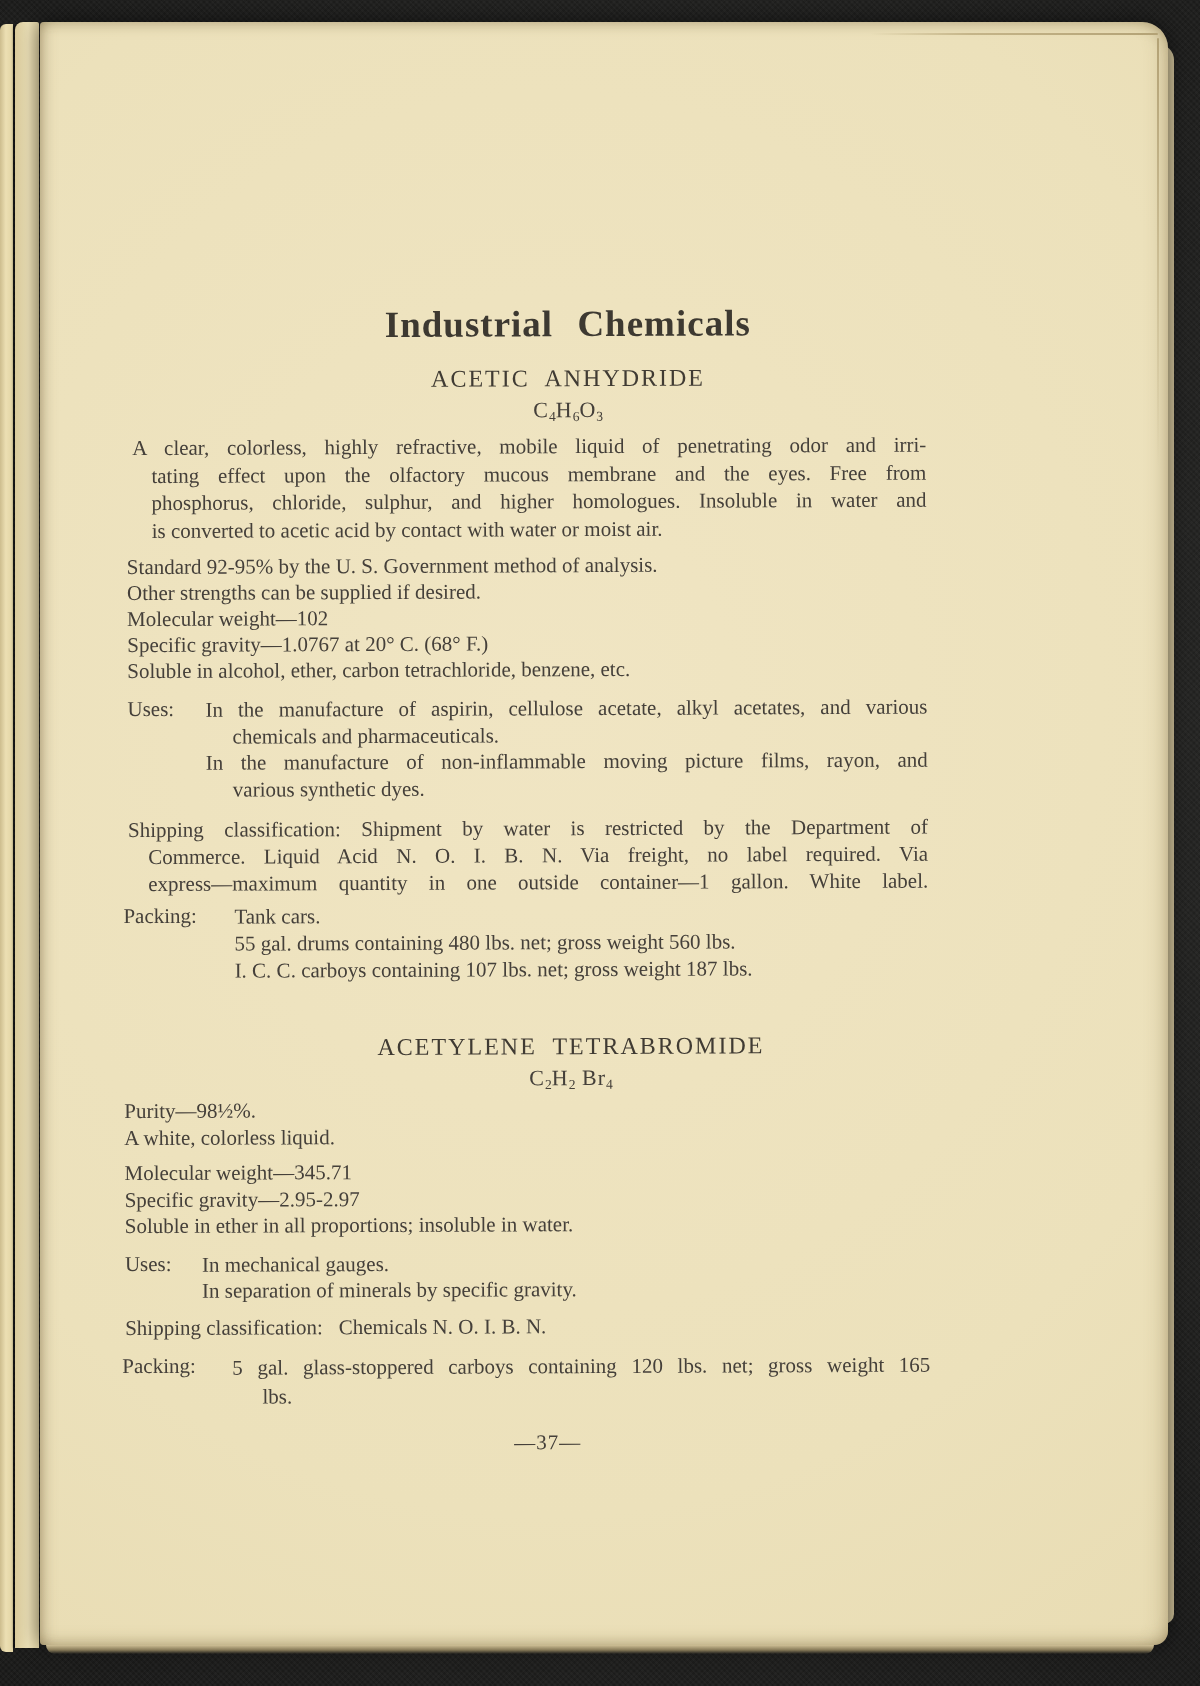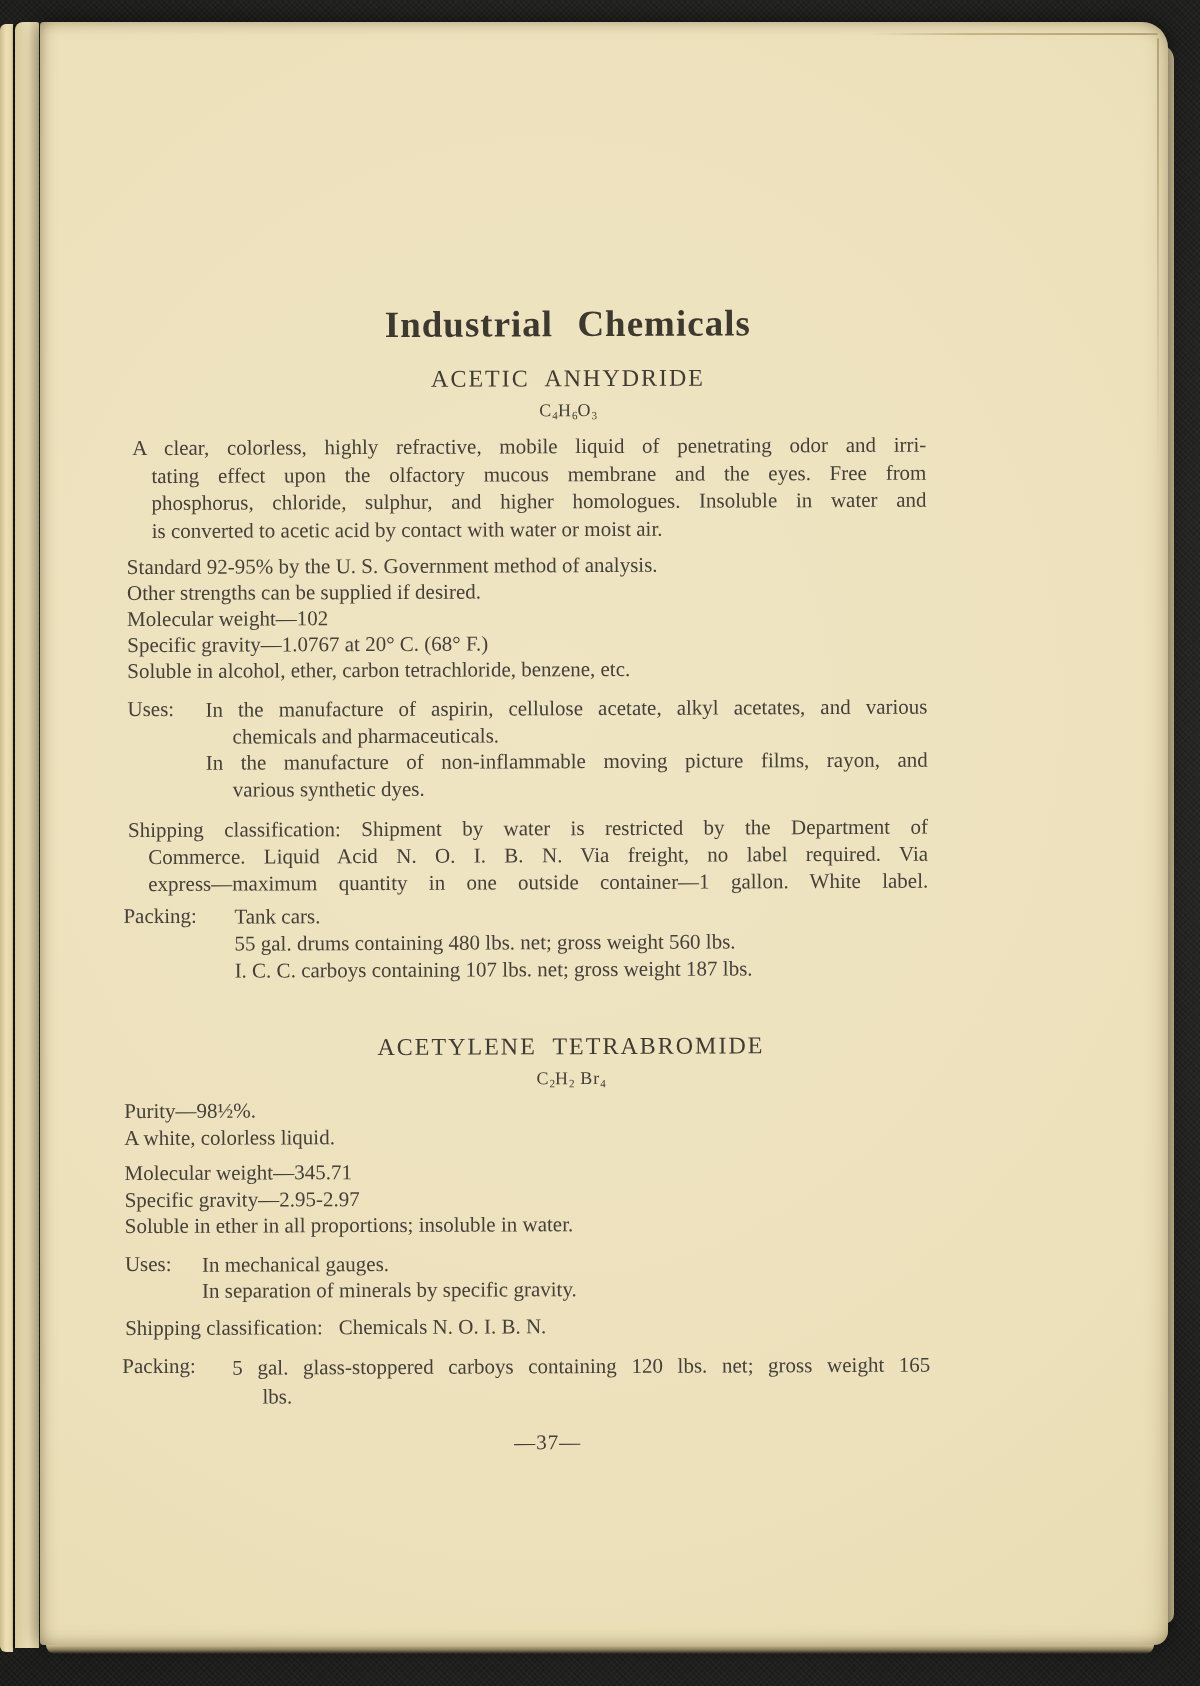--- a/index.html
+++ b/index.html
@@ -70,21 +70,21 @@
   .pre{white-space:pre-wrap;}
 
   .book-title{
     margin:0;font-size:37px;font-weight:700;color:#3d3931;
     letter-spacing:1px;word-spacing:14px;line-height:42px;
   }
   .chem-name{
     margin:0;font-size:24px;font-weight:400;color:#403b33;
     letter-spacing:2px;word-spacing:8px;line-height:28px;
   }
-  .formula{font-size:18px;letter-spacing:1px;line-height:26px;}
+  .formula{font-size:22px;letter-spacing:1px;line-height:26px;}
   .formula sub{font-size:0.62em;line-height:0;vertical-align:-0.28em;letter-spacing:0;}
 
   .t-title{top:281px;}
   .t-name1{top:342px;}
   .t-formula1{top:375px;}
   .t-intro{top:411px;}       .t-intro .line{line-height:27.5px;}
   .t-props1{top:530px;}      .t-props1 .line{line-height:26px;}
   .t-uses1{top:673px;}       .t-uses1 .line{line-height:26.5px;}
   .t-ship1{top:793px;}
   .t-pack1{top:880px;}

